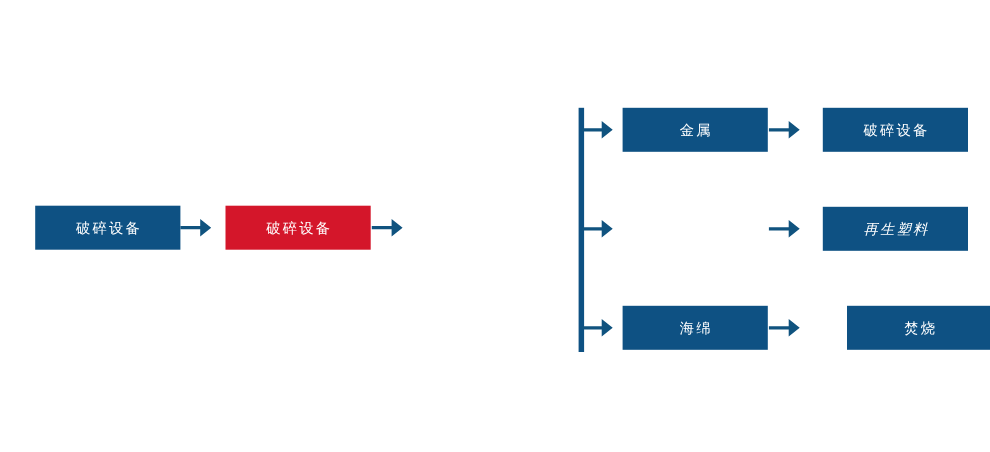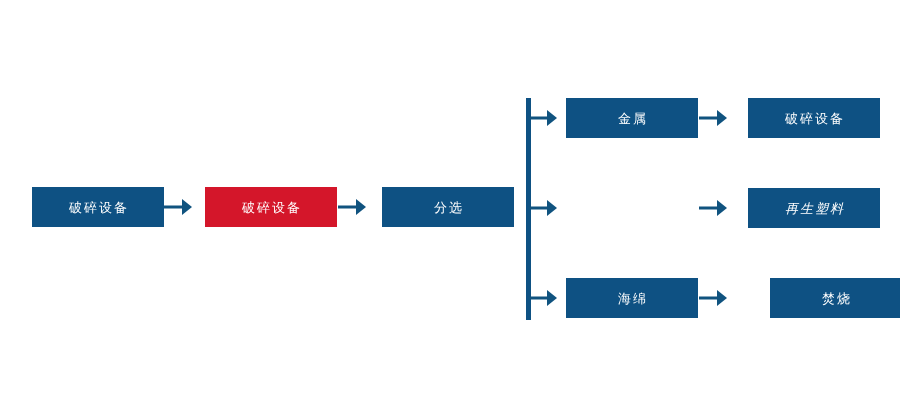--- a/index.html
+++ b/index.html
@@ -72,21 +72,20 @@
   </div>
 
   <div class="node red" style="left:205px; top:187px;">破碎设备</div>
 
   <div class="arrow" style="left:336px; top:195px;">
     <svg viewBox="0 0 32 24" aria-hidden="true">
       <path d="M2,10.5 L20,10.5 L20,4 L30,12 L20,20 L20,13.5 L2,13.5 Z" fill="#10537f"></path>
     </svg>
   </div>
 
-  <div class="node blue" style="left:382px; top:187px;">分选</div>
 
   <div class="trunk" style="left:526px; top:98px; height:222px;"></div>
 
   <div class="branch-arrow" style="left:529px; top:106px;">
     <svg viewBox="0 0 30 24" aria-hidden="true">
       <path d="M0,10.5 L18,10.5 L18,4 L28,12 L18,20 L18,13.5 L0,13.5 Z" fill="#10537f"></path>
     </svg>
   </div>
 
   <div class="node blue" style="left:566px; top:98px;">金属</div>

